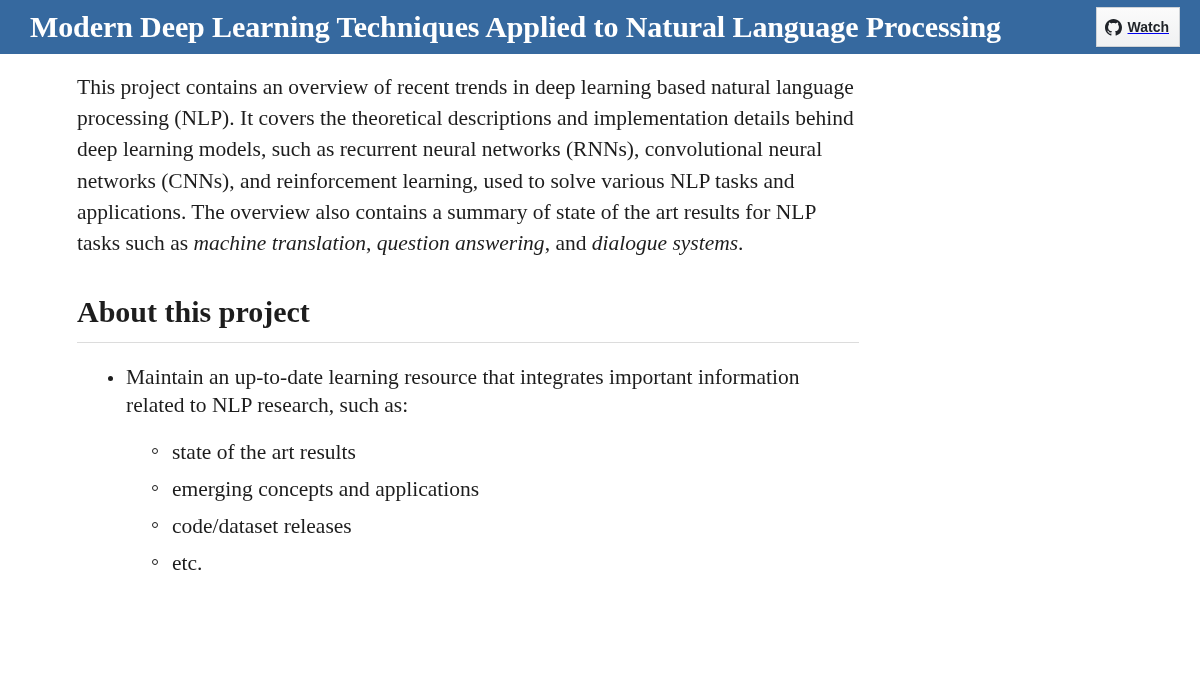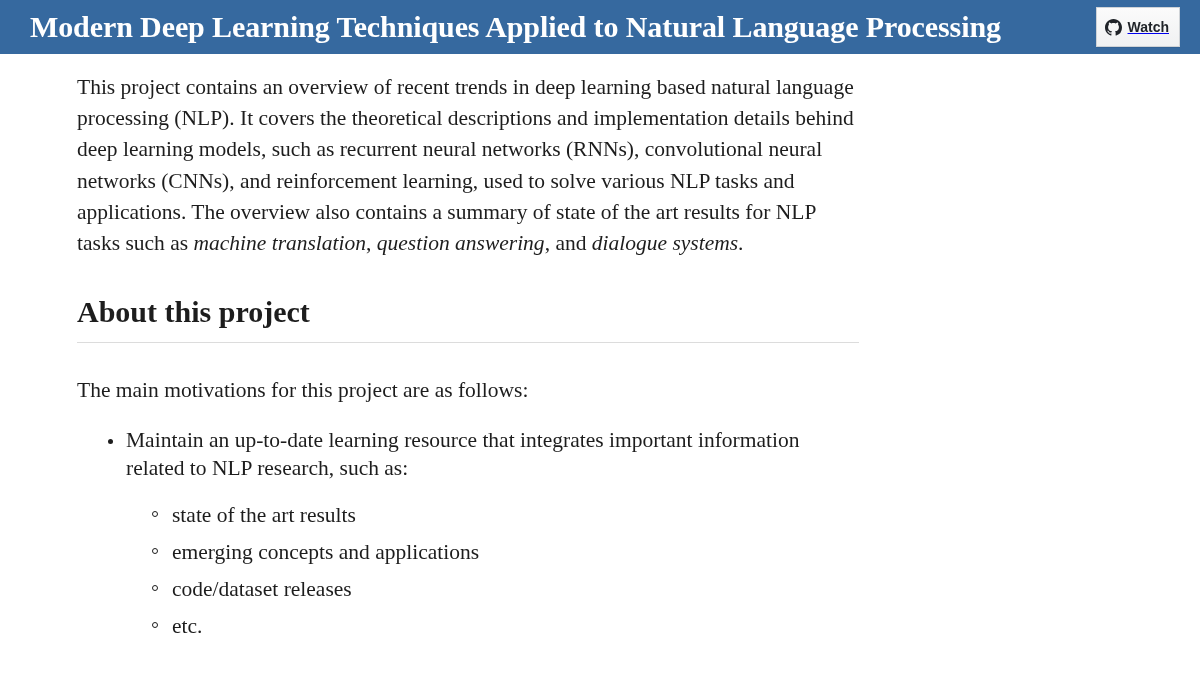--- a/index.html
+++ b/index.html
@@ -179,21 +179,20 @@
   </a>
 </header>
 
 <main class="content">
   <div class="col">
 
     <p class="intro"><span>This project contains an overview of recent trends in deep learning based natural language processing (NLP). It covers the theoretical descriptions and implementation details behind deep learning models, such as recurrent neural networks (RNNs), convolutional neural networks (CNNs), and reinforcement learning, used to solve various NLP tasks and applications. The overview also contains a summary of state of the art results for NLP tasks such as </span><em>machine translation</em><span>, </span><em>question answering</em><span>, and </span><em>dialogue systems</em><span>.</span></p>
 
     <h2 class="section-heading">About this project</h2>
 
-    <p class="lead">The main motivations for this project are as follows:</p>
 
     <ul class="level1">
       <li>
         <span class="li-text">Maintain an up-to-date learning resource that integrates important information related to NLP research, such as:</span>
         <ul class="level2">
           <li><span>state of the art results</span></li>
           <li><span>emerging concepts and applications</span></li>
           <li><span>code/dataset releases</span></li>
           <li><span>etc.</span></li>
         </ul>

